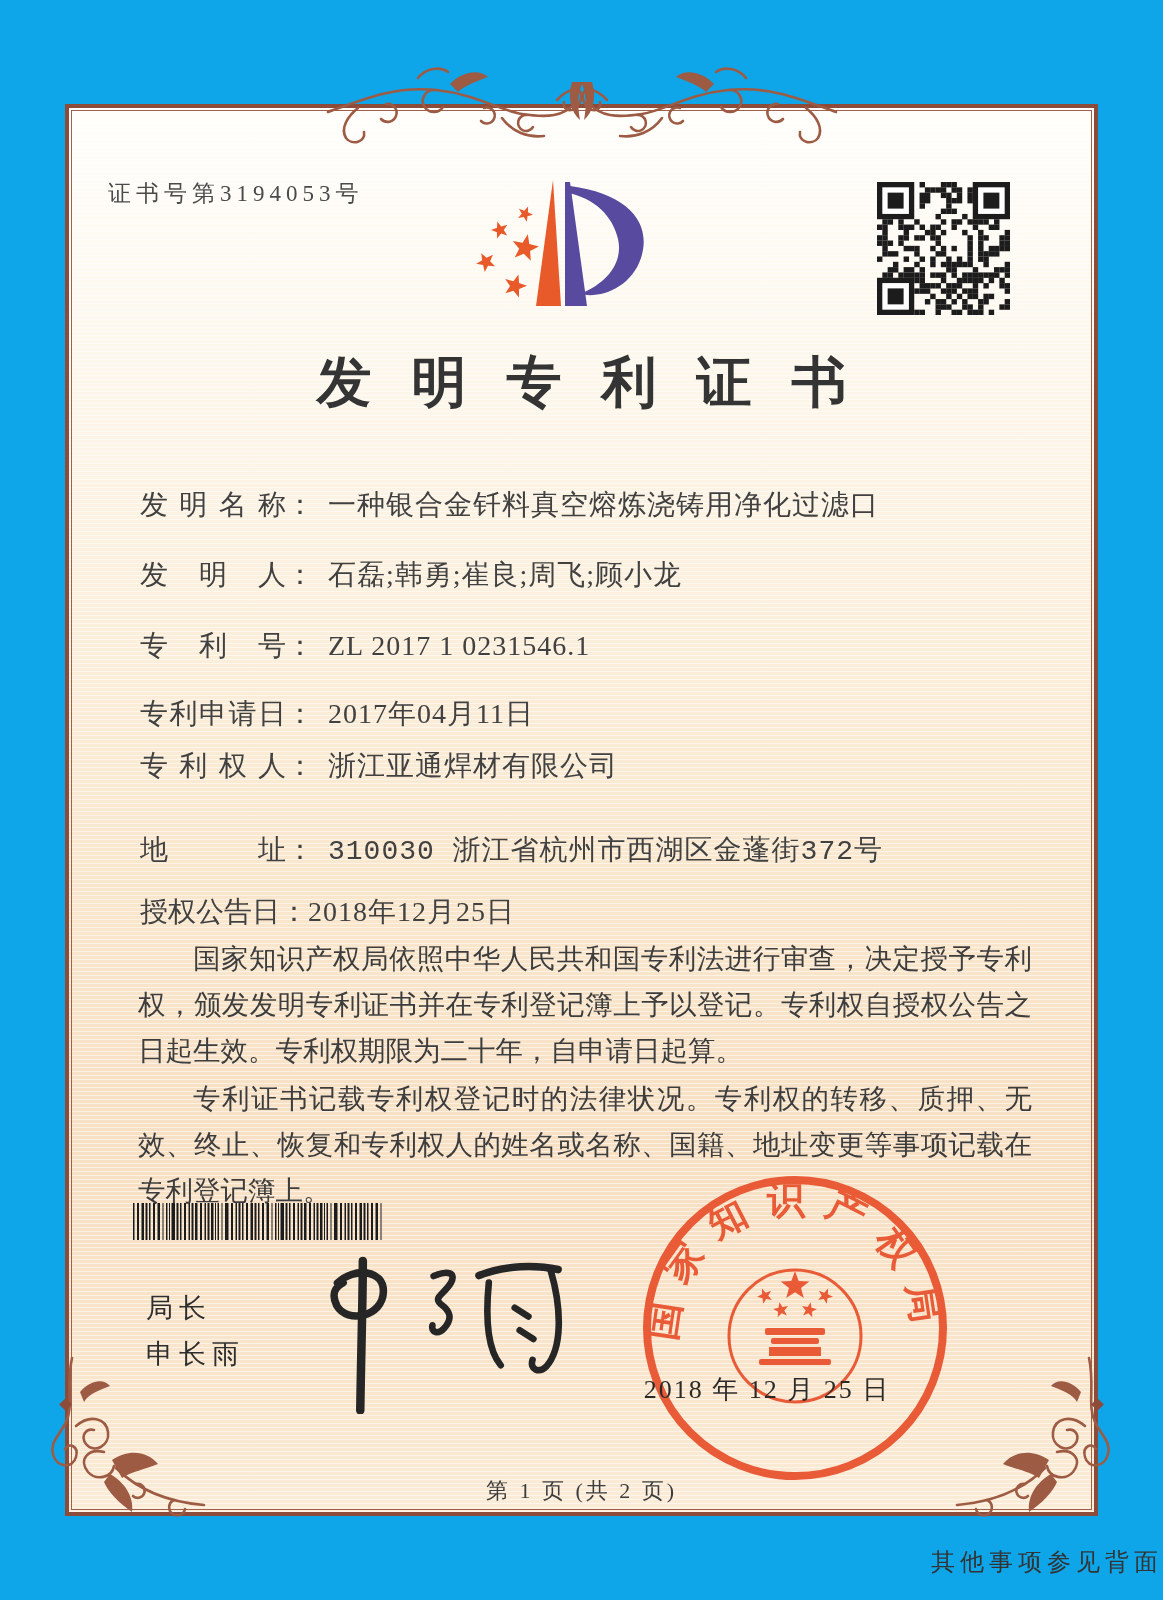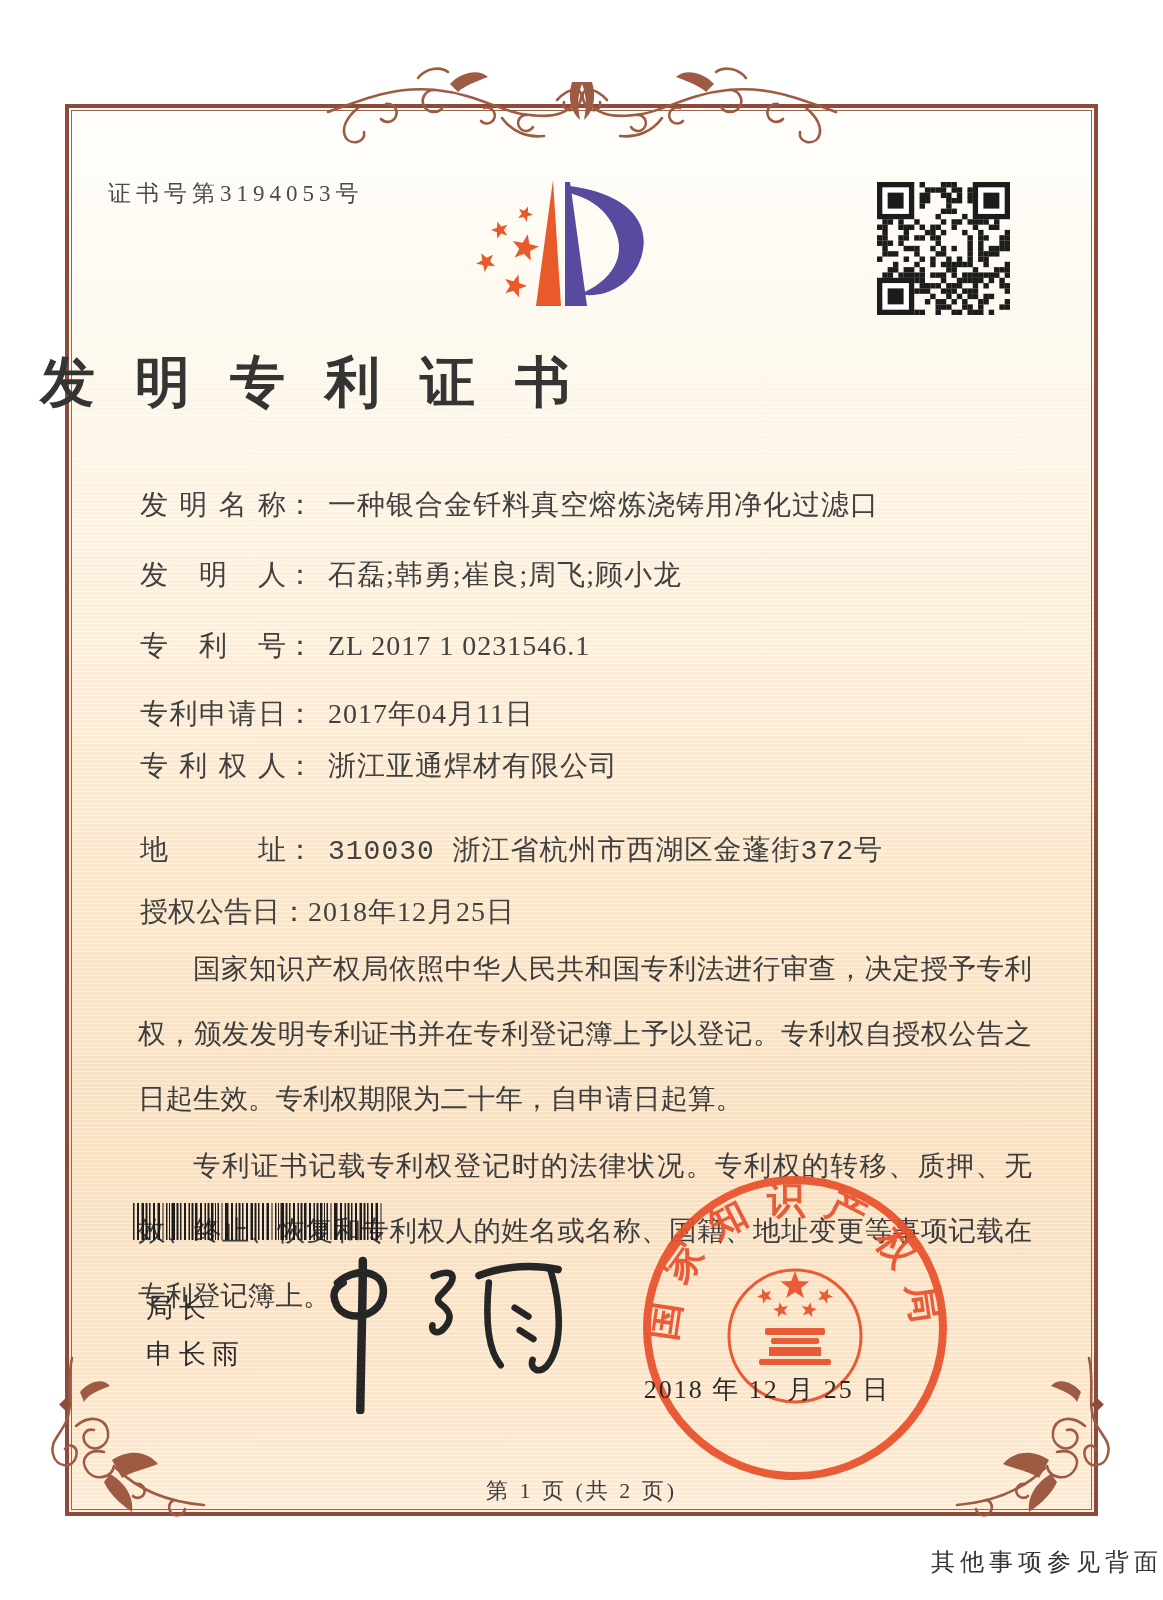--- a/index.html
+++ b/index.html
@@ -1,17 +1,17 @@
 <!DOCTYPE html>
 <html><head>
 <meta charset="utf-8">
 <style>
   html,body{margin:0;padding:0;background:#e9e9e9;}
   .page{
-    position:relative;width:1163px;height:1600px;background:#ffffff;
+    position:relative;width:1163px;height:1600px;background:#0ea5e9;
     font-family:"Liberation Serif","DejaVu Serif",serif;color:#3b3b3b;
     overflow:hidden;margin:0 auto;
   }
   
   .frame{
     position:absolute;left:65px;top:104px;width:1033px;height:1412px;
     border:4px solid #8d4b3a;box-sizing:border-box;
     background:
       repeating-linear-gradient(180deg, rgba(255,255,255,0) 0 3px, rgba(255,255,255,.5) 3px 4px),
       linear-gradient(180deg,#fffefb 0%,#fdf9f0 14%,#fcf1e0 32%,#f9e7cd 55%,#f7e0c4 75%,#f9e6cd 92%,#fbecd8 100%);
@@ -25,34 +25,34 @@
   .ornament-bl{position:absolute;left:46px;top:1356px;}
   .ornament-br{position:absolute;left:945px;top:1356px;transform:scaleX(-1);}
   .edge-diamond{position:absolute;width:9px;height:9px;background:#8d4b3a;transform:rotate(45deg);}
   .edge-diamond.l{left:61px;top:1400px;}
   .edge-diamond.r{left:1093px;top:1400px;}
   
   .cert-no{position:absolute;left:108px;top:178px;font-size:23px;letter-spacing:5px;color:#4a4a4a;}
   .logo{position:absolute;left:442px;top:156px;}
   .qr{position:absolute;left:877px;top:182px;}
   .title{
-    position:absolute;left:0;top:346px;width:100%;text-align:left;
+    position:absolute;left:0;top:346px;width:100%;text-align:center;
     font-size:55px;font-weight:700;color:#343434;letter-spacing:40px;text-indent:40px;
   }
   
   .field{position:absolute;left:140px;font-size:28px;white-space:nowrap;color:#414141;}
   .flabel{display:inline-block;width:146px;text-align:justify;text-align-last:justify;vertical-align:top;}
   .fcolon{display:inline-block;margin-right:14px;}
   .fvalue{letter-spacing:1px;}
   .f0{top:486px;} .f1{top:556px;} .f2{top:627px;}
   .f3{top:695px;} .f4{top:747px;} .f5{top:831px;font-family:Liberation Mono, monospace;}
   .grant{position:absolute;left:140px;top:893px;width:900px;font-size:28px;white-space:nowrap;color:#414141;}
   .grant .right{position:absolute;left:425px;top:0;}
   
-  .legal{position:absolute;left:138px;top:936px;width:894px;font-size:27.5px;line-height:65px;
+  .legal{position:absolute;left:138px;top:936px;width:894px;font-size:27.5px;line-height:46px;
          text-align:justify;color:#3d3d3d;}
   .legal p{margin:0 0 2px 0;text-indent:2em;}
   
   .barcode{position:absolute;left:133px;top:1203px;}
   .director-title{position:absolute;left:146px;top:1290px;font-size:27px;letter-spacing:6px;color:#2e2e2e;
                   font-family:Liberation Mono, monospace;}
   .director-name{position:absolute;left:146px;top:1336px;font-size:27px;letter-spacing:6px;color:#2e2e2e;
                  font-family:"Liberation Sans","DejaVu Sans",sans-serif;}
   .signature{position:absolute;left:292px;top:1244px;}
   .seal{position:absolute;left:635px;top:1168px;}

